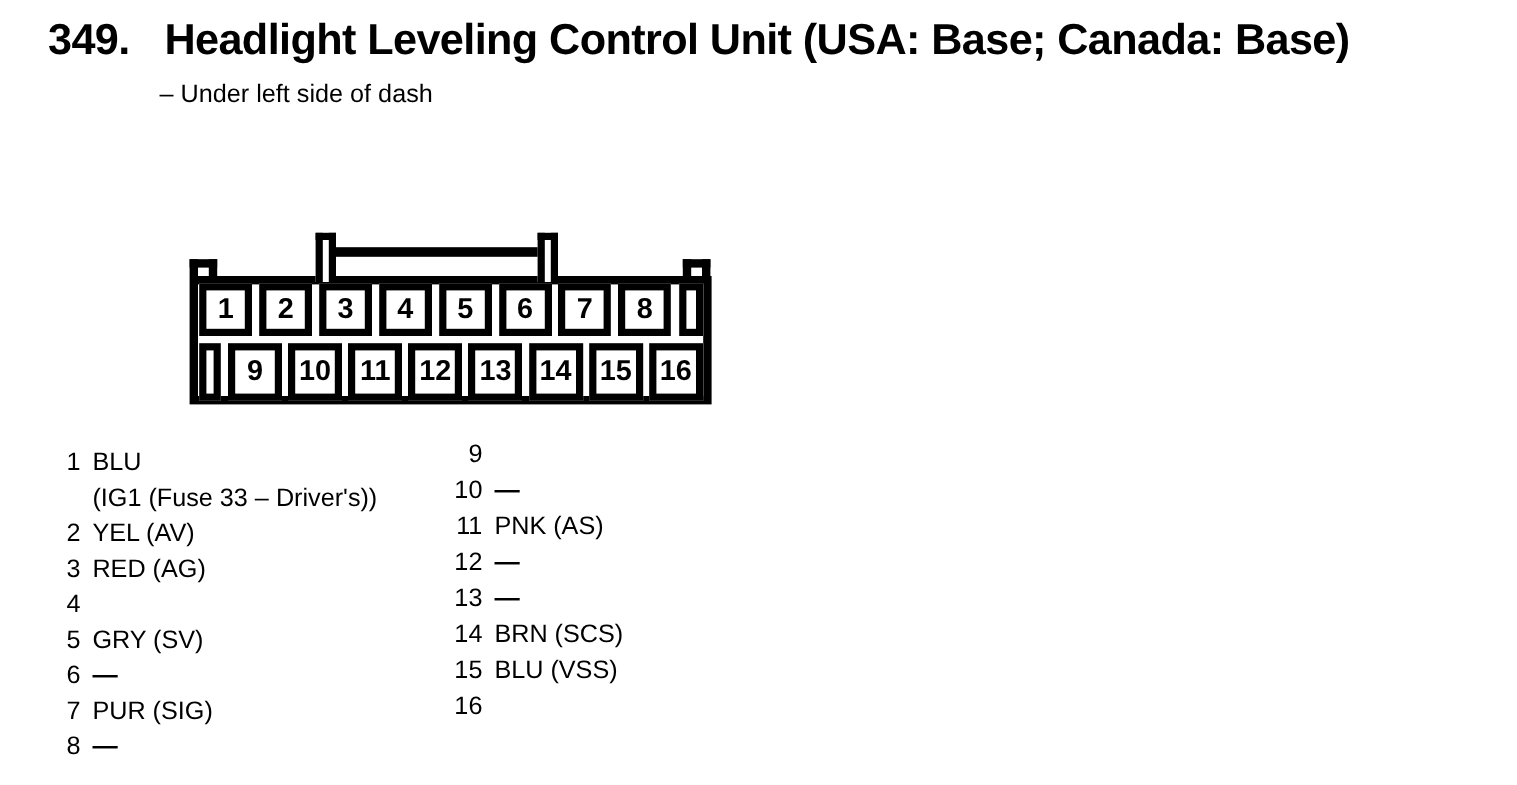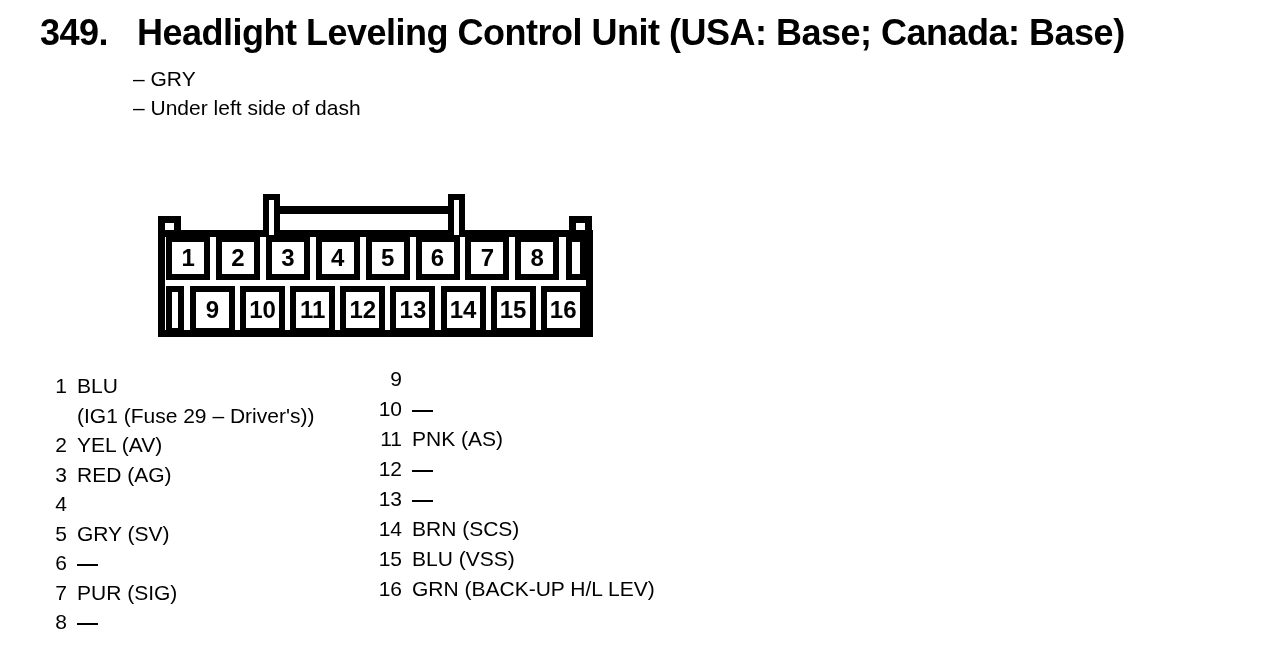--- a/index.html
+++ b/index.html
@@ -111,21 +111,20 @@
 <body>
 
 <div class="page">
 
   <div class="title-row">
     <span class="title-num">349.</span>
     <span class="title-text">Headlight Leveling Control Unit (USA: Base; Canada: Base)</span>
   </div>
 
   <div class="notes" id="notes">
-      <div class="note">– GRY</div>
       <div class="note">– Under left side of dash</div>
     </div>
 
   <div class="connector" id="connector">
     <div class="shell"></div>
     <div class="bump bump-l"></div>
     <div class="bump bump-r"></div>
     <div class="lock-bar"></div>
     <div class="post post-l"></div>
     <div class="post post-r"></div>
@@ -149,21 +148,21 @@
         <div class="cell" style="left: 390.7px; top: 104px; width: 45px; height: 48px;">16</div>
         <div class="cell" style="left: 16px; top: 104px; width: 18px; height: 48px;"></div>
       </div>
   </div>
 
   <div class="legend legend-left" id="legend-left">
       <div class="pin-row">
         <span class="pin-num">1</span>
         <span class="pin-label">BLU</span>
       </div>
-      <div class="pin-cont">(IG1 (Fuse 29 – Driver's))</div>
+      <div class="pin-cont">(IG1 (Fuse 33 – Driver's))</div>
       <div class="pin-row">
         <span class="pin-num">2</span>
         <span class="pin-label">YEL (AV)</span>
       </div>
       <div class="pin-row">
         <span class="pin-num">3</span>
         <span class="pin-label">RED (AG)</span>
       </div>
       <div class="pin-row">
         <span class="pin-num">4</span>
@@ -208,17 +207,16 @@
       <div class="pin-row">
         <span class="pin-num">14</span>
         <span class="pin-label">BRN (SCS)</span>
       </div>
       <div class="pin-row">
         <span class="pin-num">15</span>
         <span class="pin-label">BLU (VSS)</span>
       </div>
       <div class="pin-row">
         <span class="pin-num">16</span>
-        <span class="pin-label">GRN (BACK-UP H/L LEV)</span>
       </div>
     </div>
 
 </div>
 
 </body></html>

